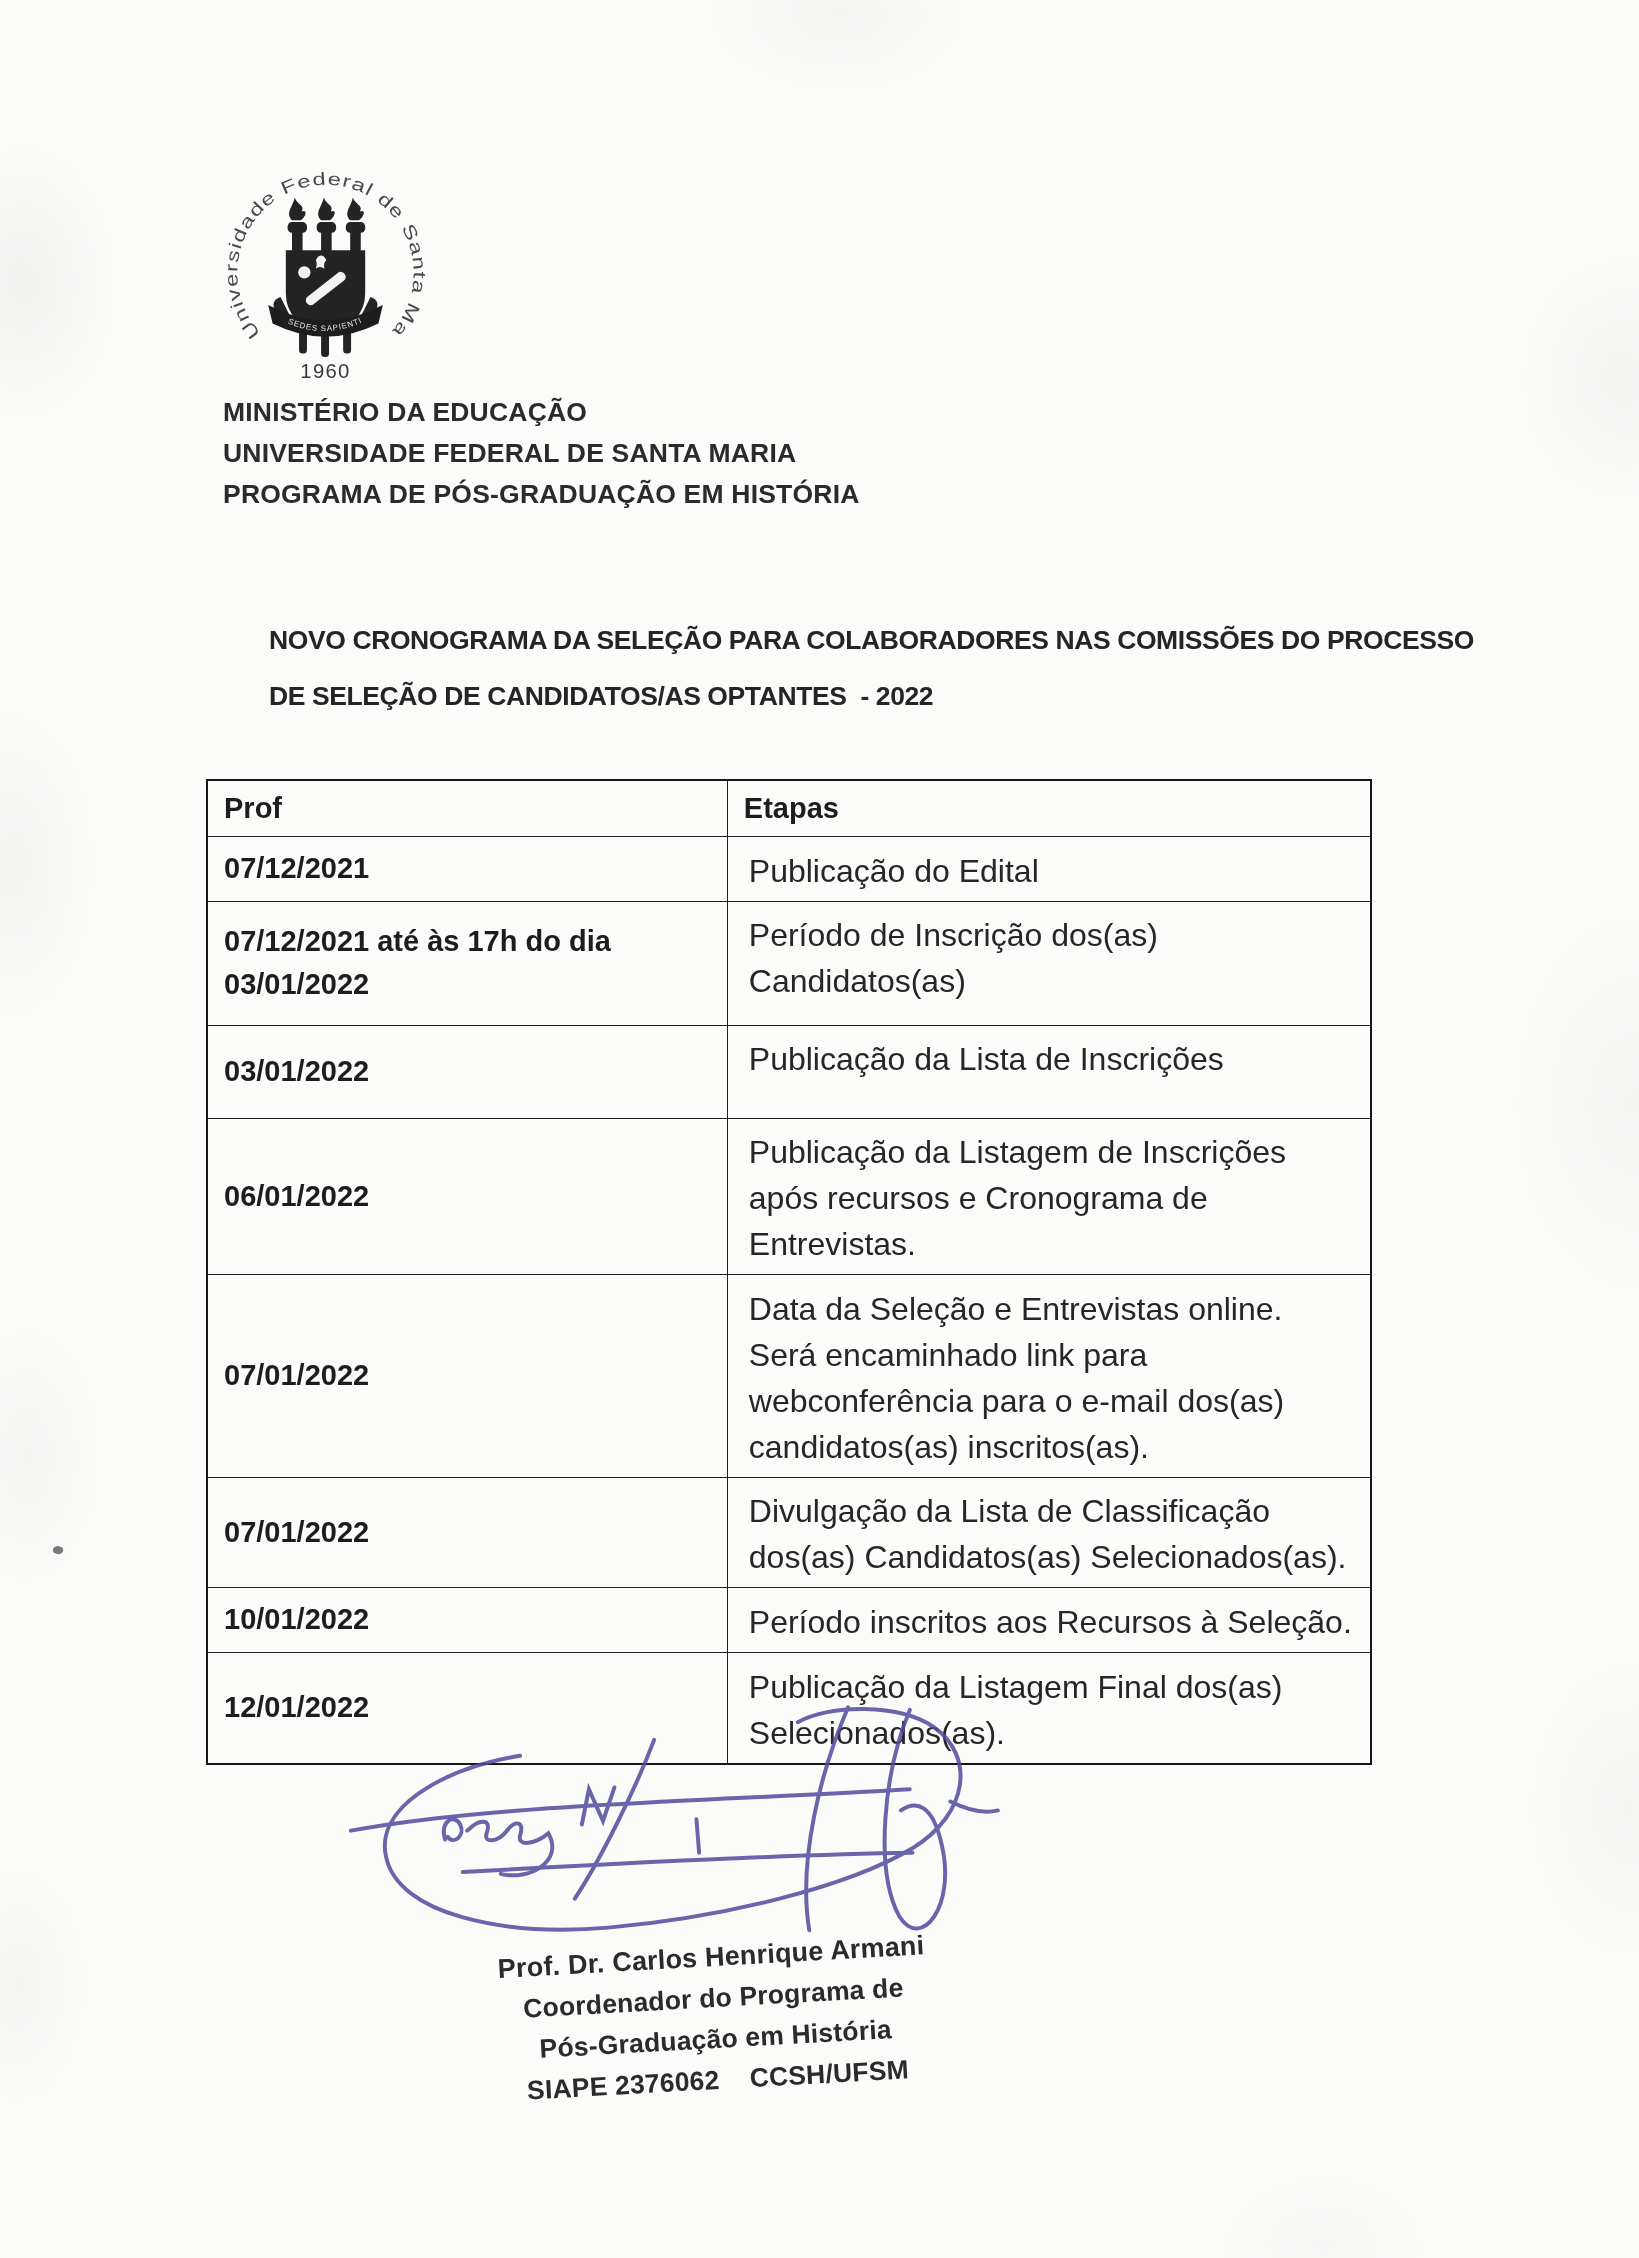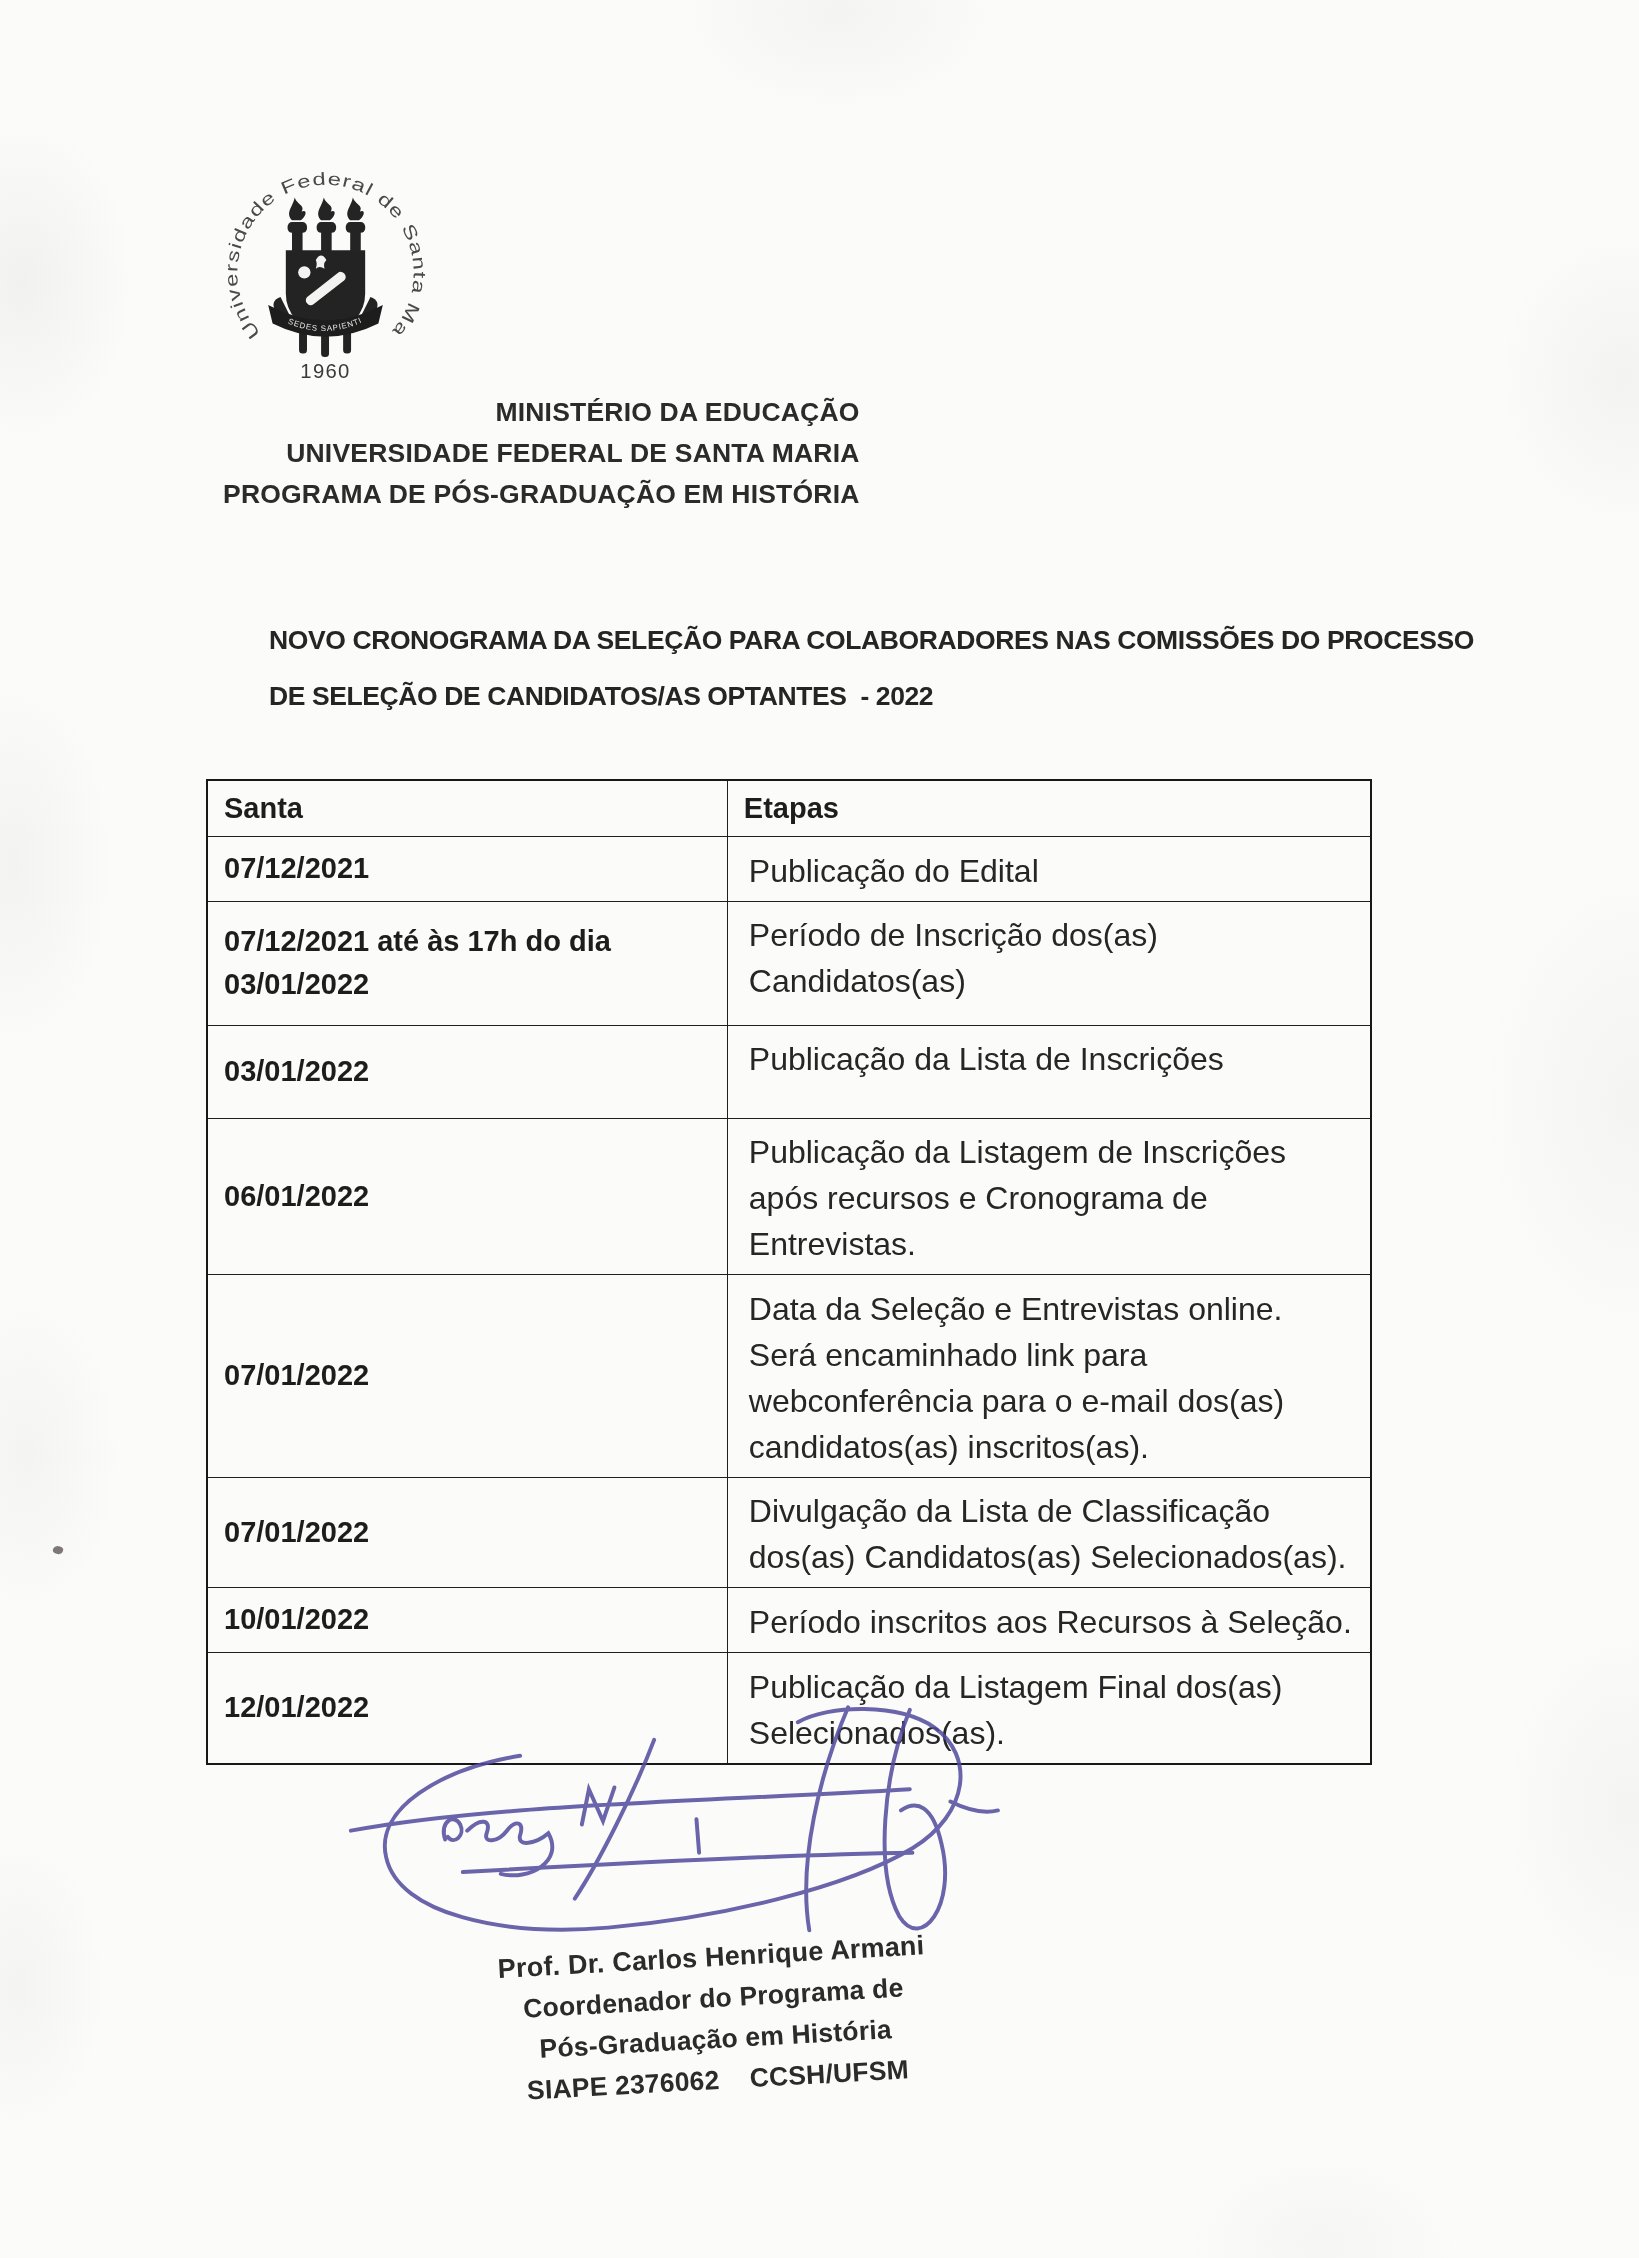--- a/index.html
+++ b/index.html
@@ -18,21 +18,21 @@
       radial-gradient(141px 265px at 13.2px 865px, rgba(110,110,110,.06), transparent 70%),
       radial-gradient(132px 229px at 26.5px 1456px, rgba(110,110,110,.05), transparent 70%),
       radial-gradient(124px 212px at 17.6px 1985px, rgba(110,110,110,.05), transparent 70%),
       radial-gradient(176px 212px at 1623px 379px, rgba(110,110,110,.06), transparent 70%),
       radial-gradient(212px 335px at 1632px 1103px, rgba(110,110,110,.05), transparent 70%),
       radial-gradient(176px 265px at 1628px 1809px, rgba(110,110,110,.05), transparent 70%),
       radial-gradient(229px 141px at 838px 13.2px, rgba(110,110,110,.05), transparent 70%),
       radial-gradient(194px 132px at 1323px 2245px, rgba(110,110,110,.04), transparent 70%);
   }
   .logo{position:absolute;left:210px;top:161px;width:231px;height:228px;}
-  .ministry{position:absolute;left:223px;top:392px;text-align:right;}
+  .ministry{position:absolute;left:223px;top:392px;}
   .ministry .hline{
     font-weight:bold;font-size:26.5px;line-height:41px;color:#2b2b2b;
     letter-spacing:0.2px;white-space:pre;
   }
   .doc-title{position:absolute;left:222px;top:612px;width:1235px;margin-left:47px;}
   .doc-title div{
     font-weight:bold;font-size:26.5px;line-height:56px;color:#252525;
     letter-spacing:-0.4px;white-space:pre;
   }
   table.schedule{
@@ -142,21 +142,21 @@
     </div>
 
   <div class="doc-title">
     <div>NOVO CRONOGRAMA DA SELEÇÃO PARA COLABORADORES NAS COMISSÕES DO PROCESSO</div>
     <div>DE SELEÇÃO DE CANDIDATOS/AS OPTANTES  - 2022</div>
   </div>
 
   <table class="schedule">
     <thead>
       <tr>
-        <th class="datas-col">Santa</th>
+        <th class="datas-col">Prof</th>
         <th>Etapas</th>
       </tr>
     </thead>
     <tbody>
         <tr class="idx0">
         <td class="date-cell">07/12/2021</td>
         <td class="stage-cell">Publicação do Edital</td>
       </tr>
         <tr class="idx1">
         <td class="date-cell">07/12/2021 até às 17h do dia 03/01/2022</td>

